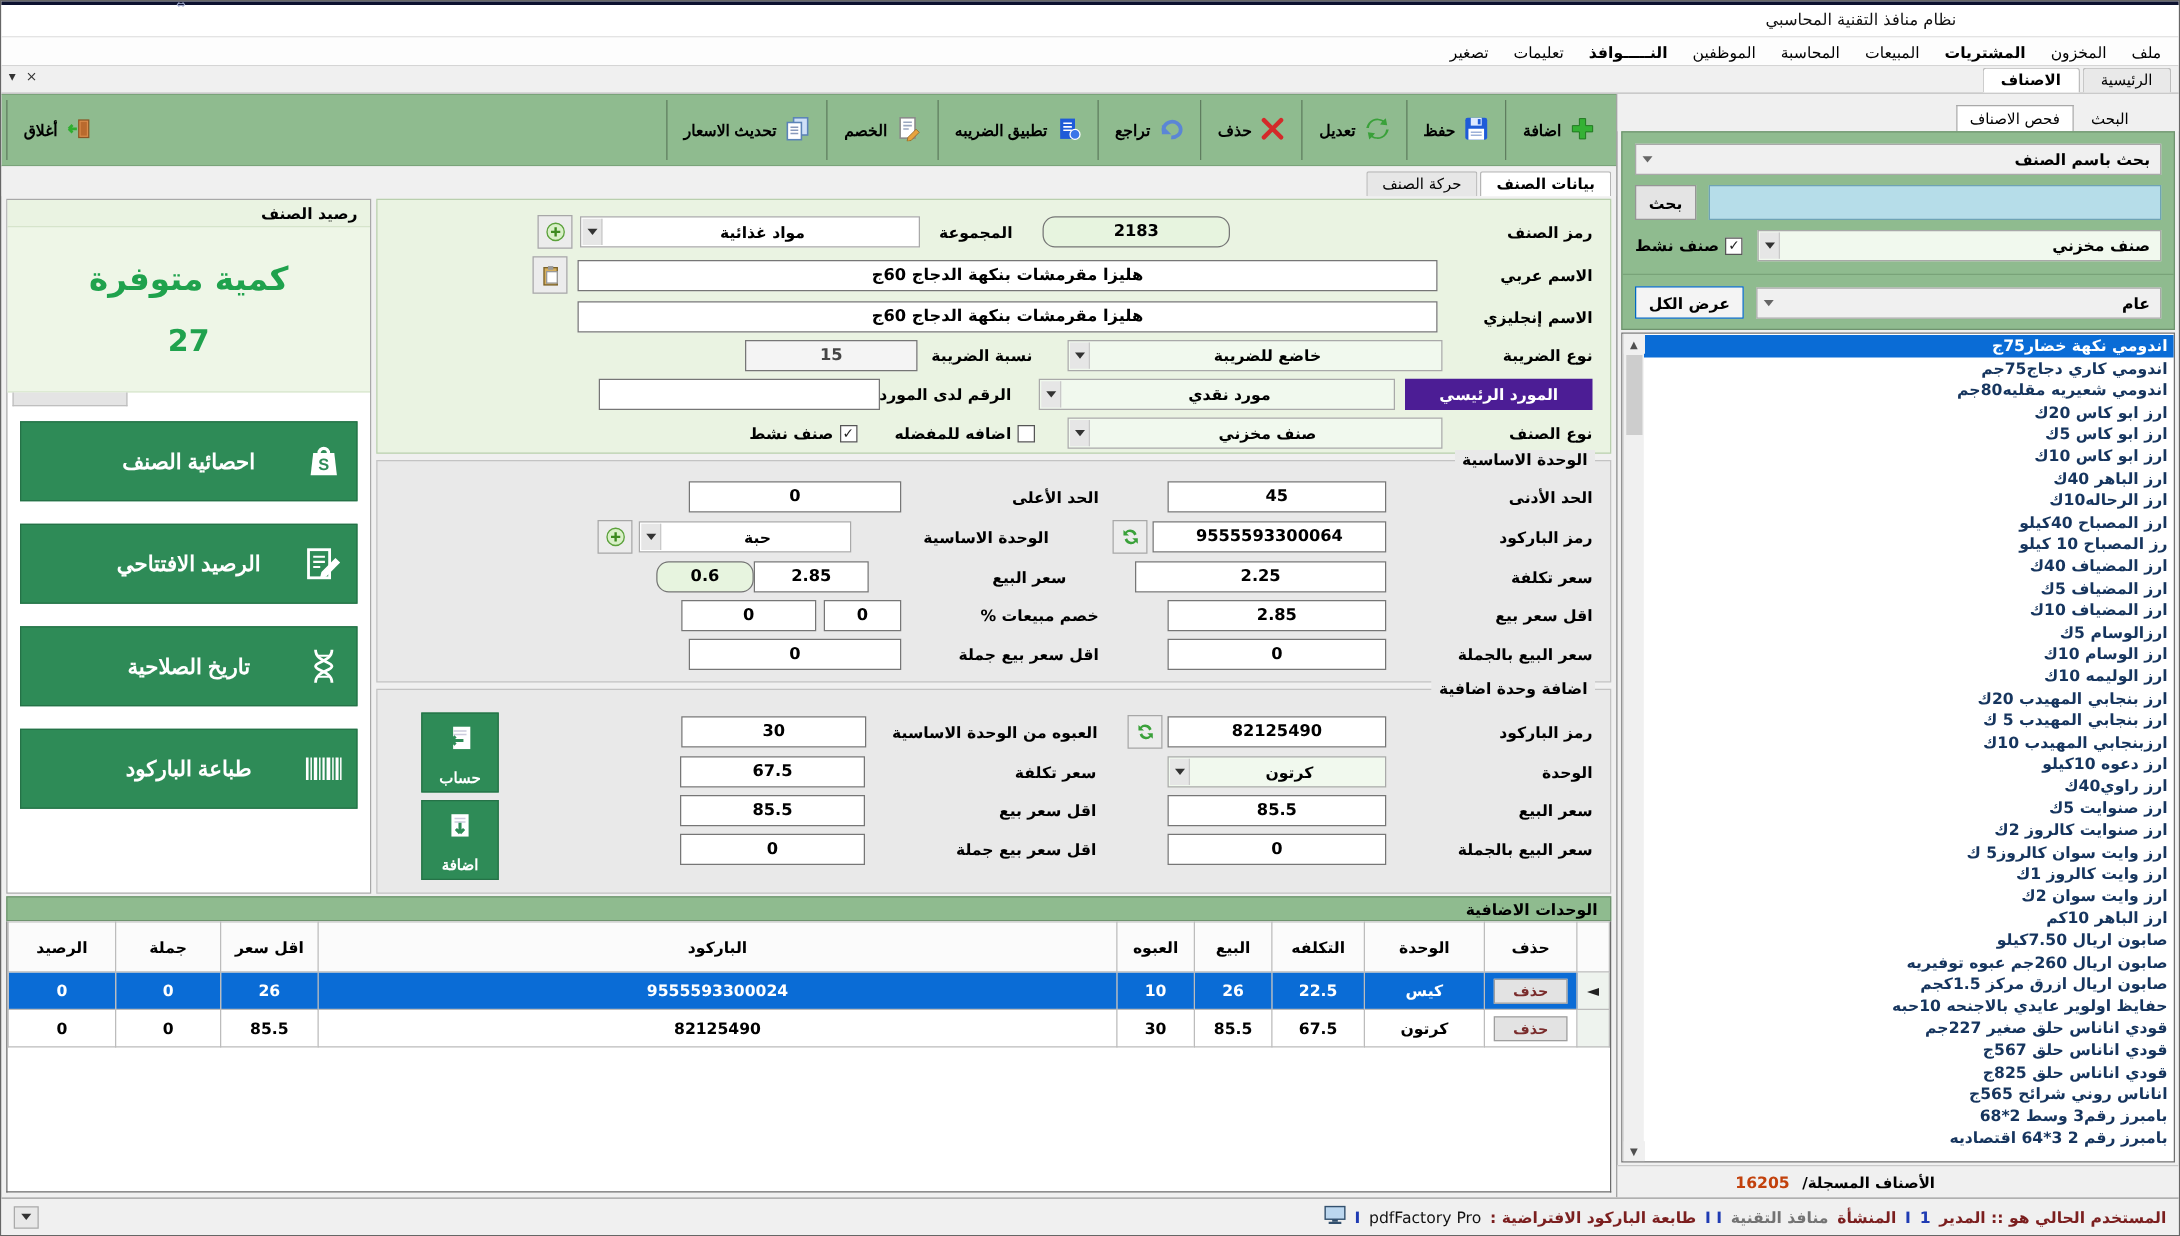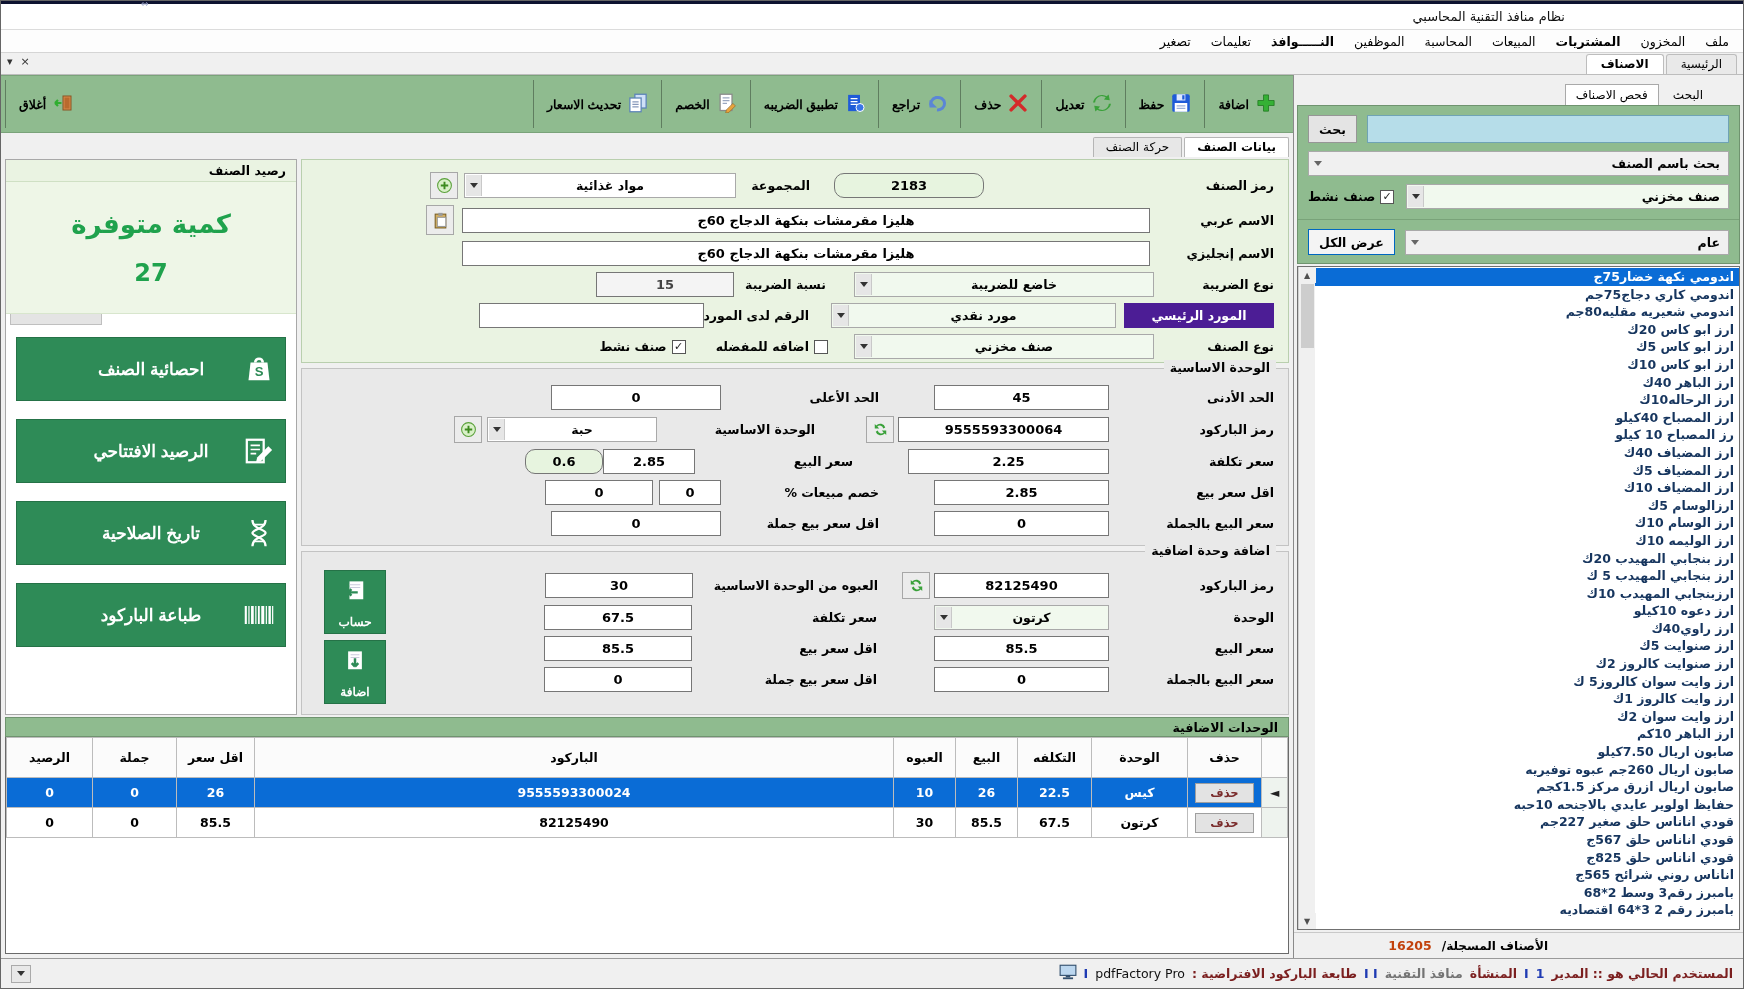--- a/index.html
+++ b/index.html
@@ -64,21 +64,21 @@
   .vb.pale { background:#e7f4df;border-radius:10px; }
   .vb.dis { background:#f4f4f4; color:#444; }
   .dd { position:relative; background:#f1f9ee; border:1px solid #a9a9a9; height:25px; display:flex; align-items:center; justify-content:center; font-weight:bold; font-size:12.5px; padding-left:20px; }
   .dd.grey { background:#f0f0f0; }
   .dbtn { position:absolute; left:1px; top:1px; bottom:1px; width:16px; background:#e6e6e6; border-right:1px solid #c9c9c9; display:flex; align-items:center; justify-content:center; }
   .tri { width:0; height:0; border-left:4px solid transparent; border-right:4px solid transparent; border-top:5px solid #333; }
   .sqbtn { width:28px; height:27px; background:#ececec; border:1px solid #a7a7a7; display:flex; align-items:center; justify-content:center; cursor:pointer; }
   .sqbtn svg { width:17px; height:17px; }
   .chip { background:#4c1d95; color:#fff; font-weight:bold; font-size:12.5px; height:25px; display:flex; align-items:center; justify-content:center; }
   .cb { width:14px; height:14px; background:#fff; border:1px solid #555; display:inline-flex; align-items:center; justify-content:center; font-size:11px; font-weight:bold; color:#222; margin-left:5px; }
-  .unit-btns { width:62px; display:flex; flex-direction:column; gap:6px; margin:2px 8px 2px 8px; }
+  .unit-btns { width:62px; display:flex; flex-direction:column; gap:6px; margin:2px 8px 2px 21px; }
   .ubtn { flex:1; background:#2e8b57; border:1px solid #257247; color:#fff; font-weight:bold; font-size:12px; display:flex; flex-direction:column; align-items:center; justify-content:space-between; padding:9px 2px 4px; cursor:pointer; }
   .ubtn svg { width:22px; height:22px; }
 
   
   .units-area { flex:1; display:flex; flex-direction:column; padding:0 4px 4px; }
   .units-head { height:20px; background:#8fbb8f; border:1px solid #6f936f; display:flex; align-items:center; padding-right:10px; font-weight:bold; font-size:12.5px; }
   .units-wrap { flex:1; background:#fff; border:1px solid #6a6a6a; border-top:none; overflow:hidden; }
   table.units { width:100%; border-collapse:collapse; direction:rtl; }
   table.units th { border:1px solid #bcbcbc; background:#fbfbfb; font-size:12.5px; font-weight:bold; height:40px; }
   table.units td { border:1px solid #bcbcbc; text-align:center; font-weight:bold; font-size:12.5px; height:30px; }
@@ -153,30 +153,30 @@
 
   <div class="content">
 
     <div class="sidebar">
       <div class="sb-tabs">
         <div class="sbtab">البحث</div>
         <div class="sbtab raised">فحص الاصناف</div>
       </div>
       <div class="sb-panel">
         <div class="sb-row">
-          <input class="search-input" value="" style="">
-          <button class="btn">بحث</button>
-        </div>
-        <div class="sb-row">
           <div class="dd grey" style="flex:1; justify-content:flex-start; padding-right:8px;">
             <span>بحث باسم الصنف</span>
             <span class="dbtn" style="background:transparent;border:none;">
                 <span class="tri" style="border-top-color:#666;"></span>
               </span>
           </div>
+        </div>
+        <div class="sb-row">
+          <input class="search-input" value="" style="">
+          <button class="btn">بحث</button>
         </div>
         <div class="sb-row" style="margin-bottom:2px;">
           <div class="dd" style="flex:1; justify-content:flex-start; padding-right:8px;">
             <span>صنف مخزني</span>
             <span class="dbtn">
                 <span class="tri"></span>
               </span>
           </div>
           <span class="cb" style="margin-right:12px;">✓</span>
           <span class="fl">صنف نشط</span>
@@ -409,21 +409,21 @@
           <div class="sec sec-grey sec-base">
             <span class="gbl">الوحدة الاساسية</span>
             <div class="frow">
               <span class="fl" style="width:125px;">الحد الأدنى</span>
               <div class="vb" style="width:175px;margin-right:40px;">45</div>
               <span class="fl" style="margin-right:55px;width:150px;">الحد الأعلى</span>
               <div class="vb" style="width:170px;margin-right:8px;">0</div>
             </div>
             <div class="frow">
               <span class="fl" style="width:125px;">رمز الباركود</span>
-              <div class="vb" style="width:211px;margin-right:40px;">9555593300064</div>
+              <div class="vb" style="width:187px;margin-right:40px;">9555593300064</div>
               <span class="sqbtn" style="margin-right:4px;">
                   <svg viewBox="0 0 16 16">
                     <path d="M12.5 6A5 5 0 0 0 4 4.2L2.6 2.8V7h4.2L5 5.2A3.4 3.4 0 0 1 10.6 7z" fill="#3aa13a"></path>
                     <path d="M3.5 10a5 5 0 0 0 8.5 1.8l1.4 1.4V9H9.2L11 10.8A3.4 3.4 0 0 1 5.4 9z" fill="#3aa13a"></path>
                   </svg>
                 </span>
               <span class="fl" style="margin-right:51px;width:150px;">الوحدة الاساسية</span>
               <div class="dd" style="width:170px;margin-right:8px;background:#fff;">
                 <span>حبة</span>
                 <span class="dbtn">

